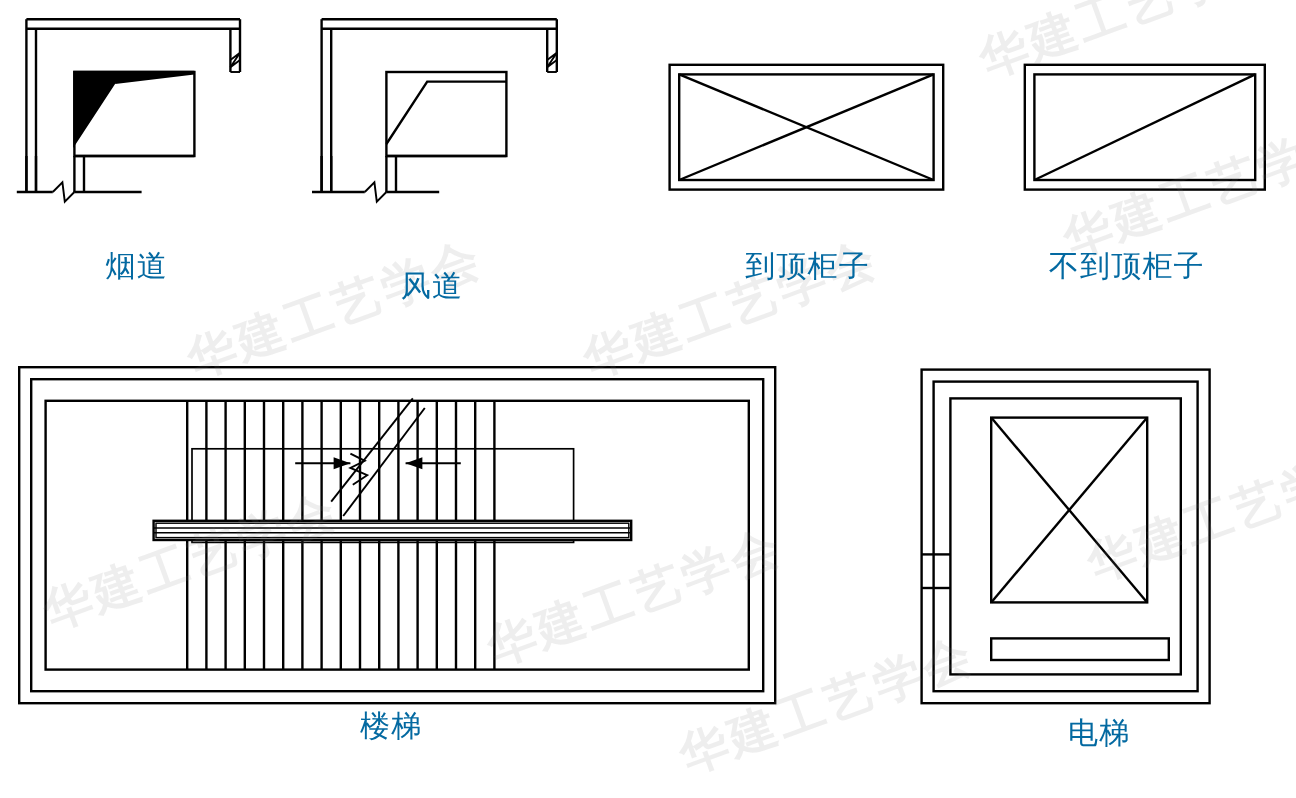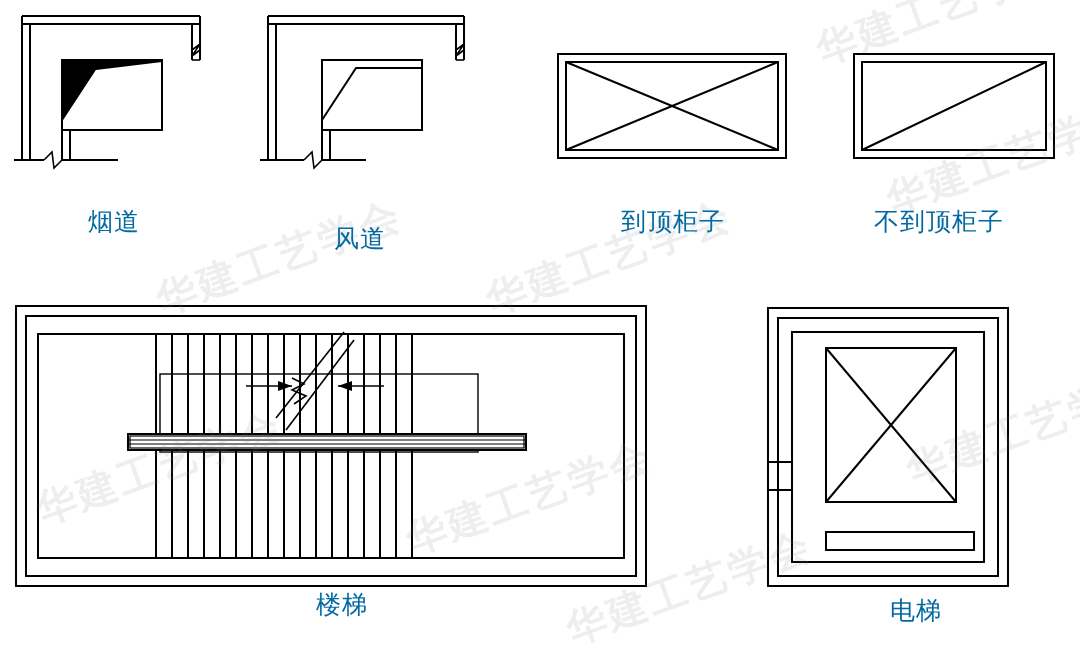--- a/index.html
+++ b/index.html
@@ -188,14 +188,14 @@
   <div class="wm" style="left:30px; top:440px;">华建工艺学会</div>
   <div class="wm" style="left:400px; top:470px;">华建工艺学会</div>
   <div class="wm" style="left:560px; top:560px;">华建工艺学会</div>
   <div class="wm" style="left:900px; top:400px;">华建工艺学会</div>
 </div>
 
 <div class="label" style="left:88px; top:205px;">烟道</div>
 <div class="label" style="left:334px; top:222px;">风道</div>
 <div class="label" style="left:621px; top:205px;">到顶柜子</div>
 <div class="label" style="left:874px; top:205px;">不到顶柜子</div>
-<div class="label" style="left:300px; top:588px;margin-left:16px;">楼梯</div>
+<div class="label" style="left:300px; top:588px;">楼梯</div>
 <div class="label" style="left:890px; top:594px;">电梯</div>
 
 </body></html>

